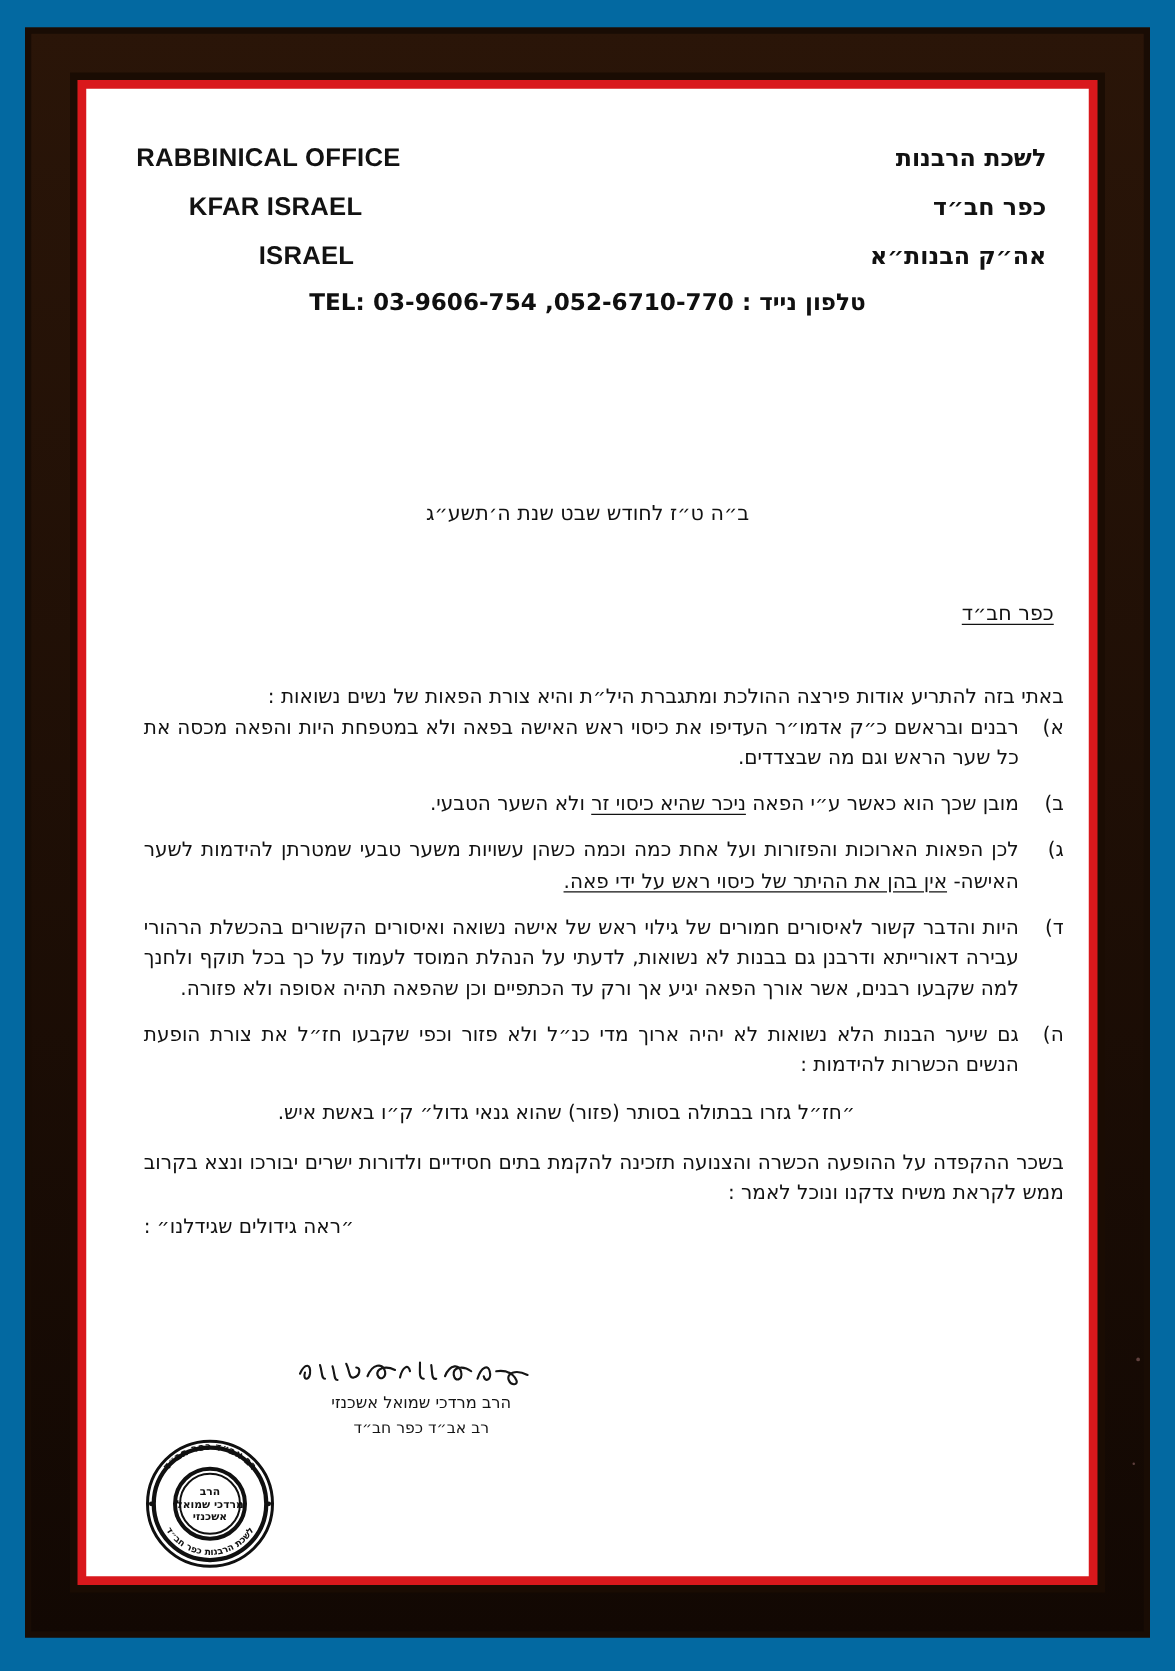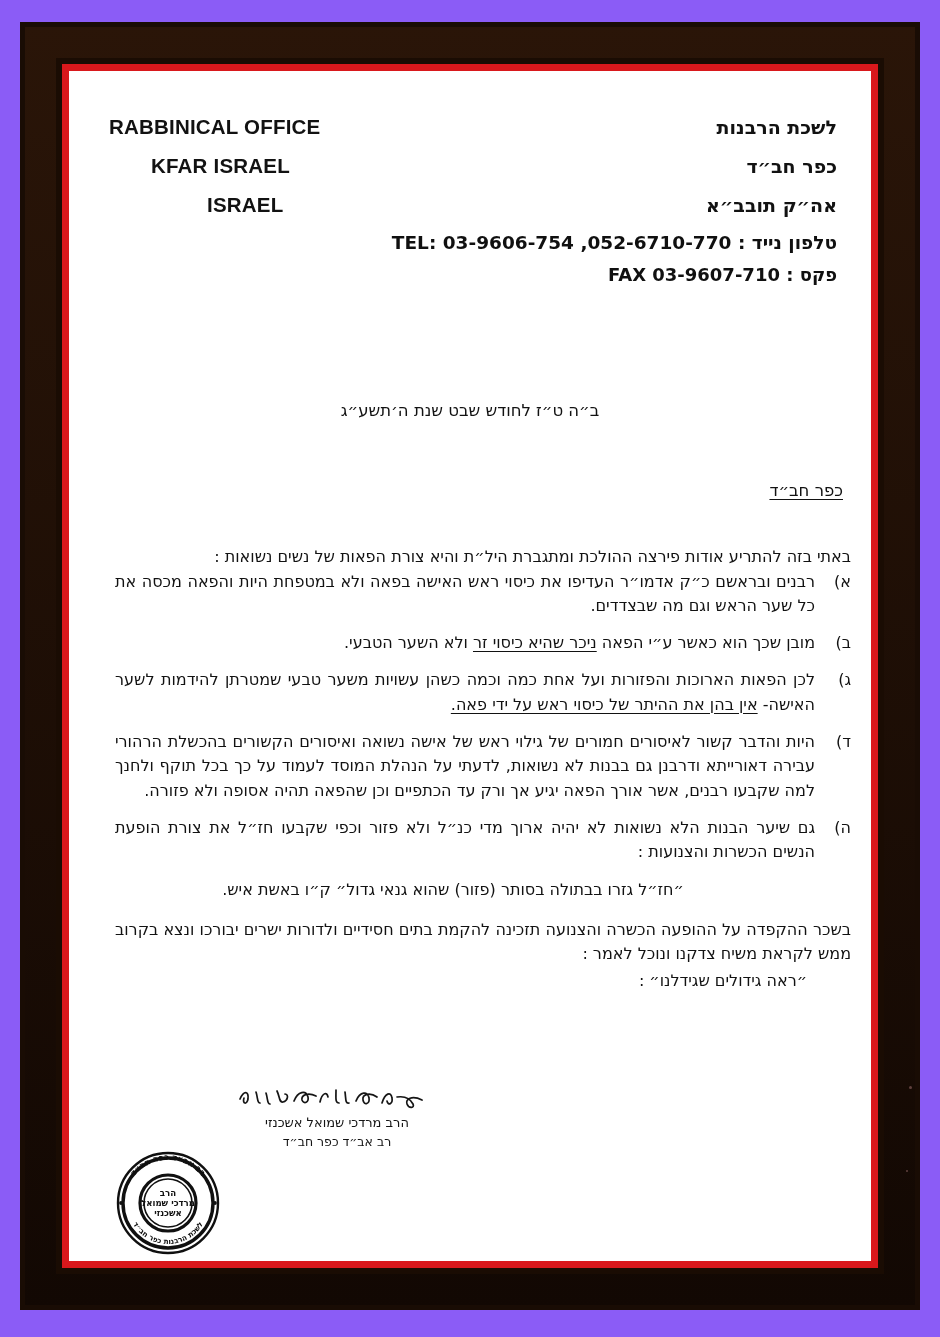--- a/index.html
+++ b/index.html
@@ -9,21 +9,21 @@
     background: #ffffff;
   }
   body {
     font-family: "Liberation Sans", "DejaVu Sans", sans-serif;
   }
 
   #page {
     position: relative;
     width: 940px;
     height: 1337px;
-    background: #8b5cf6;
+    background: #0369a1;
     overflow: hidden;
   }
 
   
   .frame-outer {
     position: absolute;
     left: 20px;
     top: 22px;
     width: 900px;
     height: 1288px;
@@ -138,20 +138,21 @@
     font-size: 19px;
     color: #121212;
     white-space: nowrap;
   }
   .lh-row.r1 .lh-en { margin-left: 6px; }
   .lh-row.r2 .lh-en { margin-left: 48px; }
   .lh-row.r3 .lh-en { margin-left: 104px; text-align: right; }
 
   .lh-contact {
     margin-top: 12px;
+    text-align: center;
     direction: rtl;
   }
   .lh-contact-line {
     font-family: "DejaVu Sans", sans-serif;
     font-weight: bold;
     font-size: 18.5px;
     color: #101010;
     letter-spacing: 0px;
     margin-bottom: 11px;
     white-space: nowrap;
@@ -239,21 +240,21 @@
 
   .closing {
     font-size: 16px;
     line-height: 1.55;
     margin-top: 16px;
     text-align: justify;
     text-align-last: right;
   }
   .closing-quote {
     font-size: 16px;
-    text-align: right;
+    text-align: left;
     margin-top: 4px;
     margin-right: 44px;
   }
 
   
   .sig-block {
     position: absolute;
     left: 118px;
     top: 1012px;
     width: 300px;
@@ -328,26 +329,25 @@
         <div class="lh-he">לשכת הרבנות</div>
       </div>
 
       <div class="lh-row r2">
         <div class="lh-en">KFAR ISRAEL</div>
         <div class="lh-he">כפר חב״ד</div>
       </div>
 
       <div class="lh-row r3">
         <div class="lh-en">ISRAEL</div>
-        <div class="lh-he">אה״ק תובב״א</div>
+        <div class="lh-he">אה״ק הבנות״א</div>
       </div>
 
       <div class="lh-contact">
         <div class="lh-contact-line l1">טלפון נייד : 052-6710-770, TEL: 03-9606-754</div>
-        <div class="lh-contact-line l2">פקס : FAX 03-9607-710</div>
       </div>
 
     </div>
 
     <div class="doc-body">
 
       <div class="date-line">ב״ה ט״ז לחודש שבט שנת ה׳תשע״ג</div>
 
       <div class="addressee">
         <span class="a2">כפר חב״ד</span>
@@ -367,21 +367,21 @@
           <li>
             <span class="cl-marker">ג)</span>
             <span class="cl-text"><span>לכן הפאות הארוכות והפזורות ועל אחת כמה וכמה כשהן עשויות משער טבעי שמטרתן להידמות לשער האישה- </span><u>אין בהן את ההיתר של כיסוי ראש על ידי פאה.</u></span>
           </li>
           <li>
             <span class="cl-marker">ד)</span>
             <span class="cl-text"><span>היות והדבר קשור לאיסורים חמורים של גילוי ראש של אישה נשואה ואיסורים הקשורים בהכשלת הרהורי עבירה דאורייתא ודרבנן גם בבנות לא נשואות, לדעתי על הנהלת המוסד לעמוד על כך בכל תוקף ולחנך למה שקבעו רבנים, אשר אורך הפאה יגיע אך ורק עד הכתפיים וכן שהפאה תהיה אסופה ולא פזורה.</span></span>
           </li>
           <li>
             <span class="cl-marker">ה)</span>
-            <span class="cl-text"><span>גם שיער הבנות הלא נשואות לא יהיה ארוך מדי כנ״ל ולא פזור וכפי שקבעו חז״ל את צורת הופעת הנשים הכשרות והצנועות :</span></span>
+            <span class="cl-text"><span>גם שיער הבנות הלא נשואות לא יהיה ארוך מדי כנ״ל ולא פזור וכפי שקבעו חז״ל את צורת הופעת הנשים הכשרות להידמות :</span></span>
           </li>
         </ol>
 
       <div class="quote-line">״חז״ל גזרו בבתולה בסותר (פזור) שהוא גנאי גדול״ ק״ו באשת איש.</div>
 
       <div class="closing">בשכר ההקפדה על ההופעה הכשרה והצנועה תזכינה להקמת בתים חסידיים ולדורות ישרים יבורכו ונצא בקרוב ממש לקראת משיח צדקנו ונוכל לאמר :</div>
 
       <div class="closing-quote">״ראה גידולים שגידלנו״ :</div>
 
     </div>

